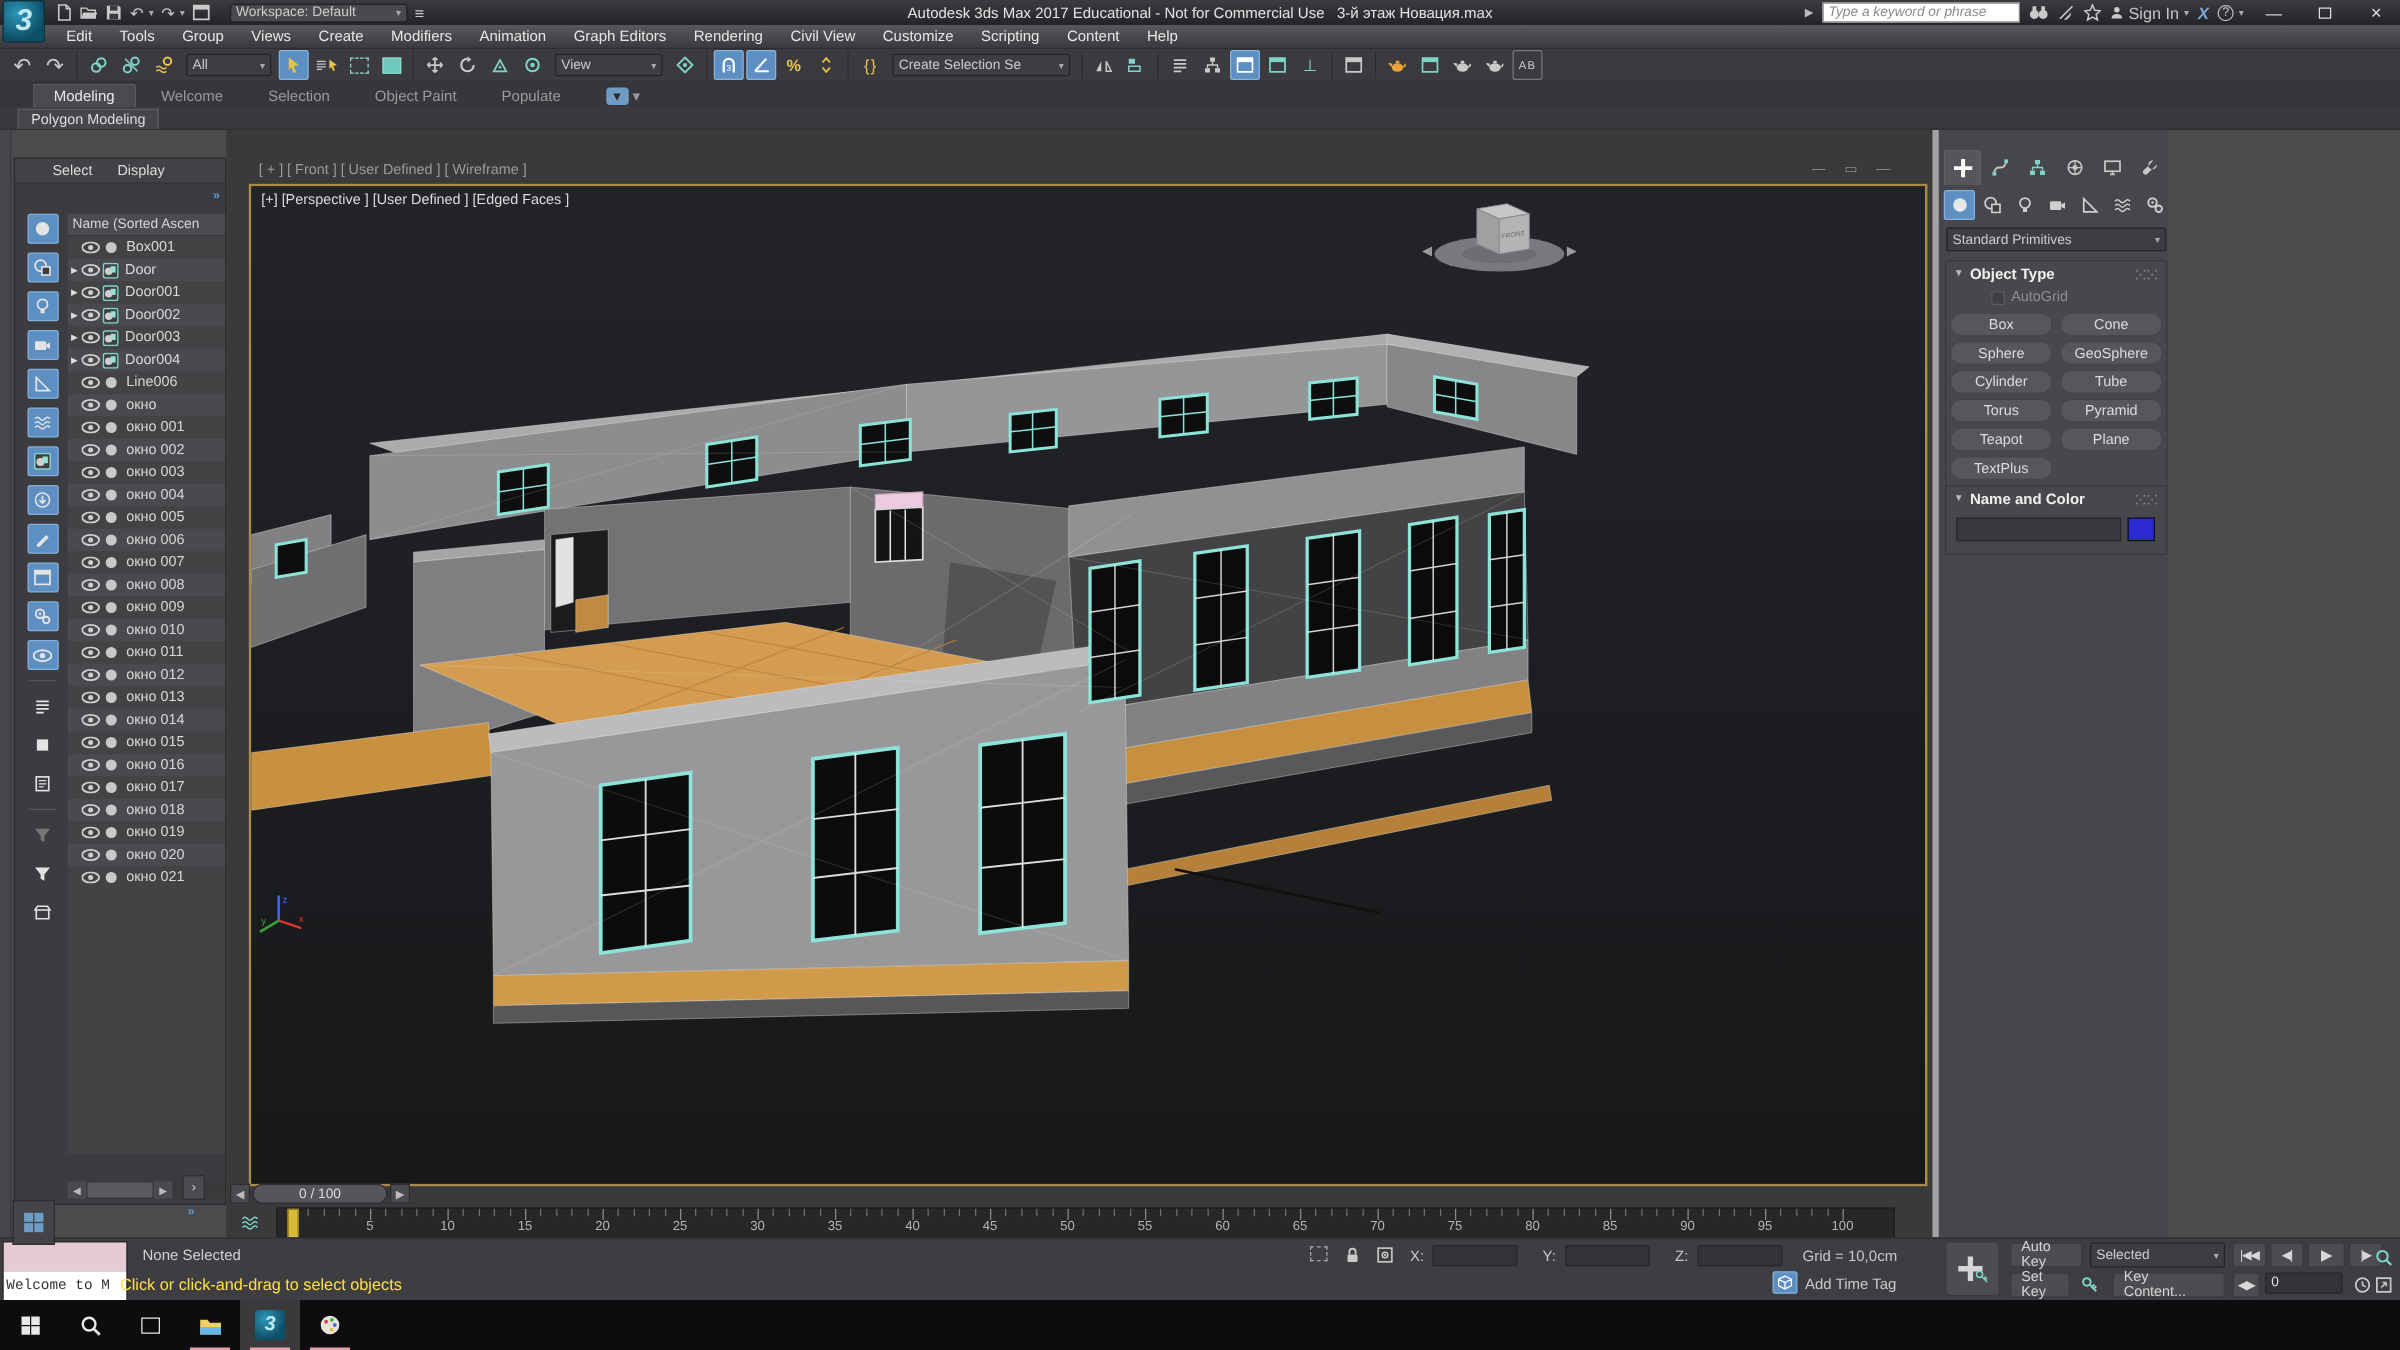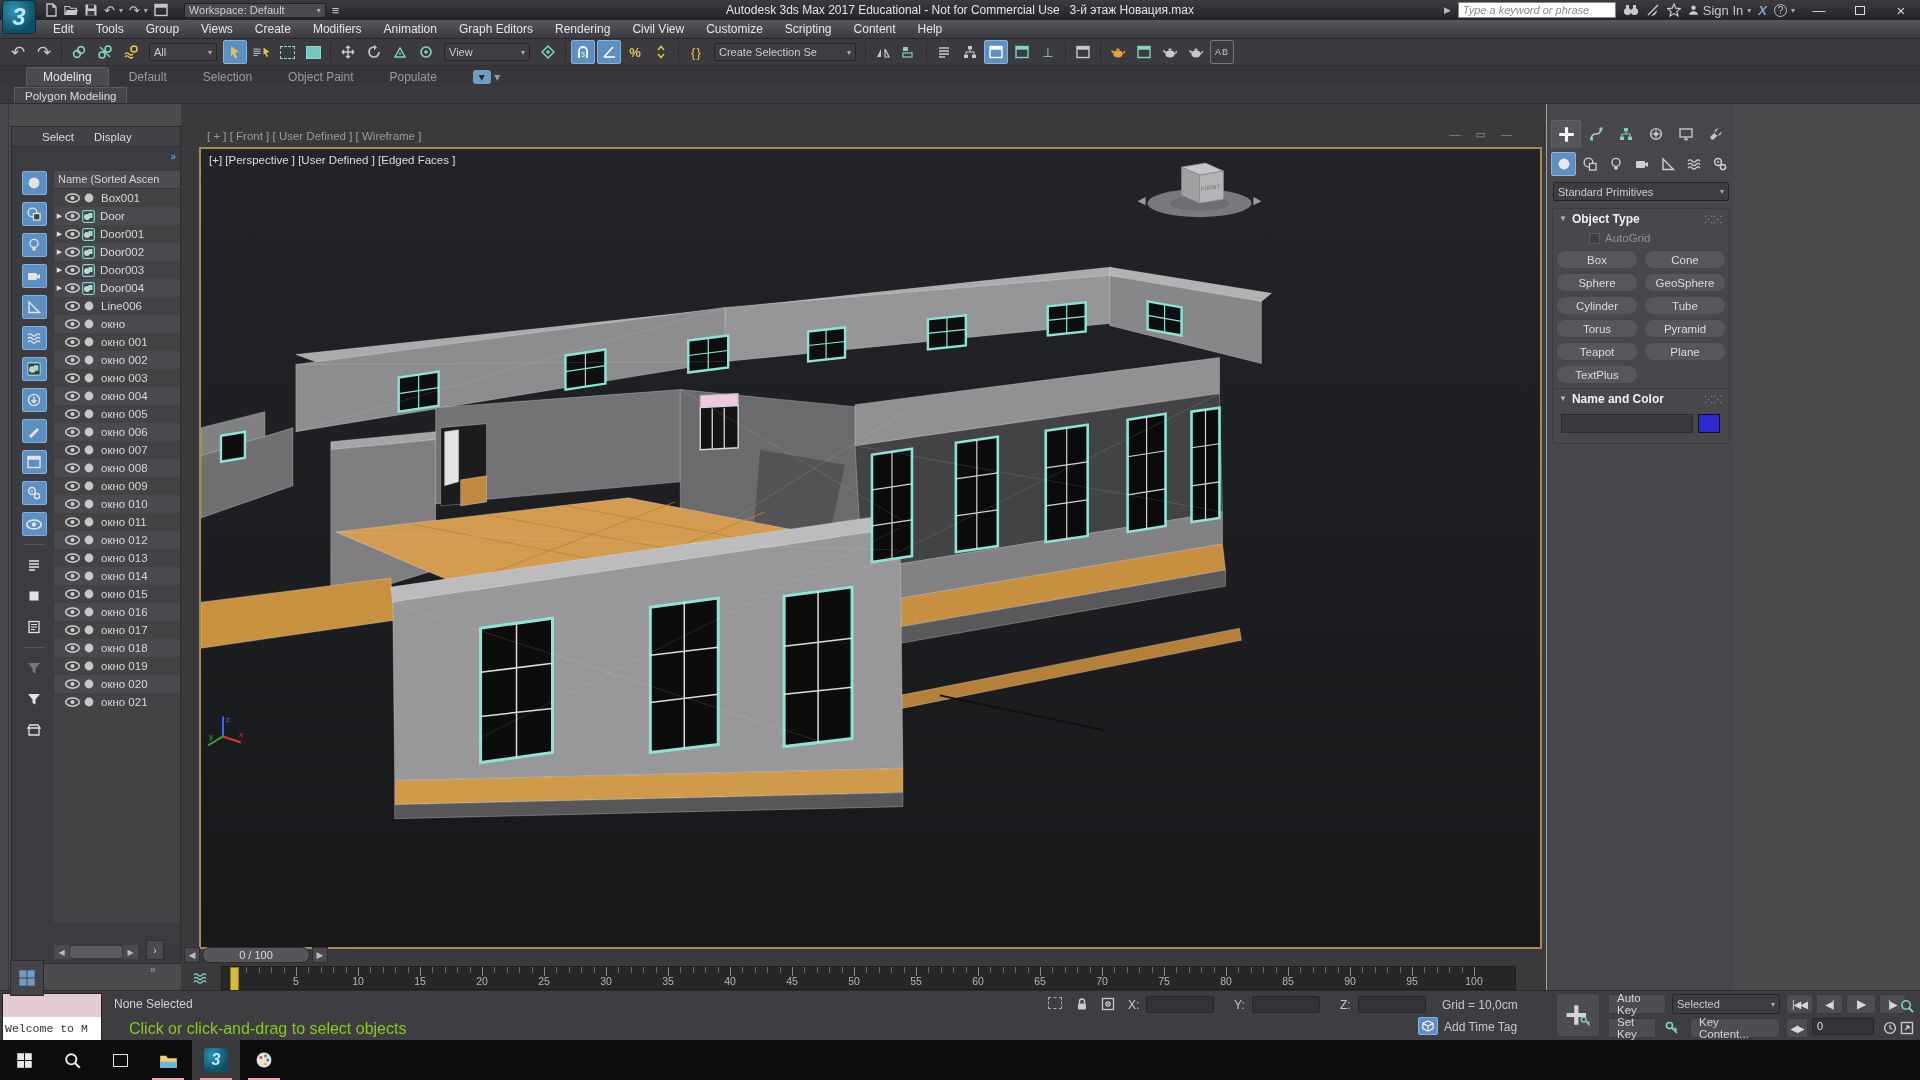--- a/index.html
+++ b/index.html
@@ -73,21 +73,21 @@
   #timeslider{position:absolute;left:3px;top:843px;display:flex;align-items:center;gap:2px}
   .tsbtn{width:16px;height:16px;background:#4a4a4e;border:1px solid #2d2d30;color:#bbb;font-size:9px;display:flex;align-items:center;justify-content:center}
   #ts-bar{width:108px;height:16px;background:#55555a;border:1px solid #2d2d30;border-radius:8px;color:#ddd;font-size:11px;display:flex;align-items:center;justify-content:center}
   #trackbar{position:absolute;left:40px;top:862px;width:1295px;height:24px;background:#27272a;border:1px solid #1e1e20}
   #tb-curve{position:absolute;left:4px;top:862px;width:30px;height:24px;color:#7fd4c8;display:flex;align-items:center;justify-content:center}
   .tick{position:absolute;top:0;width:1px;height:6px;background:#6e6e72}
   .tick.major{height:9px;background:#8a8a8e}
   .ticklabel{position:absolute;top:8px;transform:translateX(-50%);font-size:10.5px;color:#b5b5b8}
   #tb-marker{position:absolute;left:8px;top:0;width:9px;height:24px;background:#d8b93c;border:1px solid #8f7a1e}
   
-  #cmdpanel{left:1546px;top:0;width:188px;height:886px;background:#47474b;border-left:1px solid #a3a3a3}
+  #cmdpanel{left:1546px;top:0;width:188px;height:886px;background:#47474b;border-left:5px solid #a3a3a3}
   #cp-tabs{position:absolute;left:4px;top:16px;display:flex}
   .cptab{width:30px;height:28px;display:flex;align-items:center;justify-content:center;color:#c5c5c5}
   .cptab.active{background:#55555a;border:1px solid #616167;border-bottom:none;border-radius:3px 3px 0 0;color:#fff}
   #cp-cats{position:absolute;left:4px;top:48px;display:flex;gap:1px}
   .cpcat{width:25px;height:24px;display:flex;align-items:center;justify-content:center;color:#cfcfcf;border-radius:2px}
   .cpcat.active{background:#5d8fc2;border:1px solid #86b3dd}
   #cp-dd{position:absolute;left:6px;top:78px;width:176px;height:19px}
   .rollout{position:absolute;left:5px;width:178px;background:#48484c;border:1px solid #3a3a3e;border-radius:3px}
   .ro-head{height:19px;display:flex;align-items:center;padding:0 6px;font-size:12px;font-weight:bold;color:#f0f0f0;gap:5px}
   .ro-arrow{font-size:8px;color:#bbb}
@@ -98,21 +98,21 @@
   .objbtn{height:19px;background:#56565c;border:1px solid #45454a;border-radius:9px;color:#dcdcdc;font-size:11.5px;display:flex;align-items:center;justify-content:center}
   #nc-body{display:flex;align-items:center;gap:5px;padding:6px 8px 10px}
   #nc-input{width:132px;height:19px;background:#3a3a3e;border:1px solid #2b2b2e}
   #nc-swatch{width:22px;height:19px;background:#2a2ace;border:1px solid #111}
   
   #statusbar{left:0;top:990px;width:1920px;height:50px;background:#3e3e42;border-top:1px solid #2c2c2f;z-index:20}
   #listener{position:absolute;left:2px;top:2px;width:100px;height:46px;border:1px solid #222}
   #listener-pink{height:23px;background:#e5ccd2}
   #listener-white{height:23px;background:#fff;color:#333;font-family:"Liberation Mono",monospace;font-size:11.5px;display:flex;align-items:center;padding-left:2px;white-space:nowrap;overflow:hidden}
   #status-sel{position:absolute;left:114px;top:6px;color:#d2d2d2;font-size:12px}
-  #status-prompt{position:absolute;left:129px;top:29px;color:#84cc16;font-size:16px}
+  #status-prompt{position:absolute;left:96px;top:29px;color:#fde047;font-size:13px}
   .sfield{height:17px;background:#333337;border:1px solid #26262a;border-radius:2px}
   .slabel{color:#c8c8c8;font-size:12px}
   .skbtn{height:20px;background:#4c4c51;border:1px solid #3a3a3e;border-radius:3px;color:#d5d5d5;font-size:11.5px;display:inline-flex;align-items:center;justify-content:center;padding:0 8px}
   .pbtn{width:27px;height:20px;background:#4c4c51;border:1px solid #3a3a3e;border-radius:3px;color:#d8d8d8;font-size:10px;display:inline-flex;align-items:center;justify-content:center;letter-spacing:-1px}
   
   #taskbar{left:0;top:1040px;width:1920px;height:40px;background:#0d0d0f;display:flex;align-items:center;z-index:60}
   .tkbtn{width:48px;height:40px;display:flex;align-items:center;justify-content:center;color:#e8e8e8;position:relative}
   .tkbtn.open::after{content:"";position:absolute;left:8px;right:8px;bottom:0;height:2px;background:#e8a5a5}
   .tkbtn.focused{background:#3a3a3c}
   #tray{position:absolute;right:8px;top:0;height:40px;display:flex;align-items:center;gap:13px;color:#e8e8e8}
@@ -623,21 +623,21 @@
   <span class="ico">
       <svg class="i">
         <use href="#sym-teapot"></use>
       </svg>
     </span>
   <span class="ico" style="font-size:9px;letter-spacing:1px;border:1px solid #777">AB</span>
 </div>
 
 <div id="ribbon-tabs" class="abs">
     <span class="rtab active">Modeling</span>
-    <span class="rtab">Default</span>
+    <span class="rtab">Welcome</span>
     <span class="rtab">Selection</span>
     <span class="rtab">Object Paint</span>
     <span class="rtab">Populate</span>
     <span class="rtab"><span style="background:#6d9dc4;border-radius:3px;padding:0 6px;color:#2b2b2e">▾</span> ▾</span>
   </div>
 <div id="ribbon-panelrow" class="abs">
   <span id="poly-chip">Polygon Modeling</span>
 </div>
 
 <div id="workspace" class="abs">

